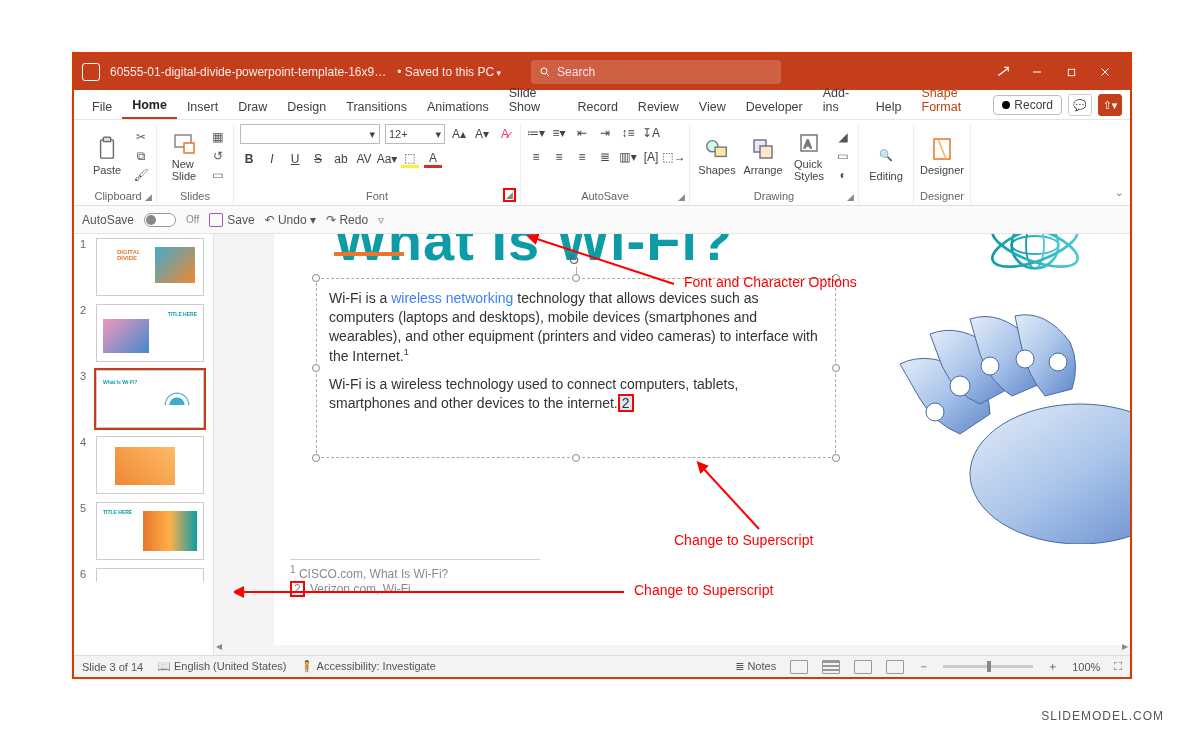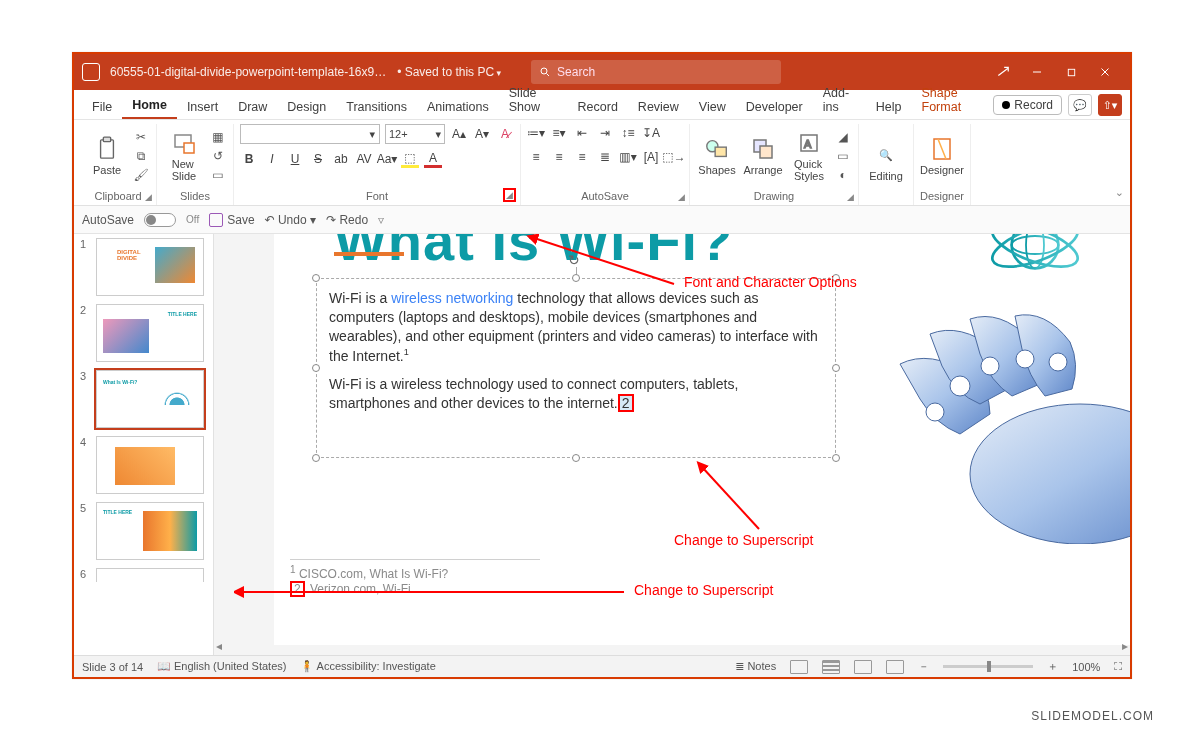--- a/index.html
+++ b/index.html
@@ -93,21 +93,21 @@
 .anno { position: absolute; color: red; font-size: 14px; font-weight: 500; pointer-events: none; }
 .arrow { position: absolute; pointer-events: none; }
 
 
 .statusbar { position: absolute; left: 0; right: 0; bottom: 0; height: 22px; background: #f3f3f3; border-top: 1px solid #ddd; display: flex; align-items: center; font-size: 11px; color: #555; padding: 0 8px; gap: 14px; }
 .statusbar .spacer { flex: 1; }
 .viewico { width: 18px; height: 14px; border: 1px solid #999; border-radius: 1px; display: inline-block; }
 .zoomslider { width: 90px; height: 3px; background: #ccc; position: relative; }
 .zoomslider::after { content: ""; position: absolute; left: 44px; top: -4px; width: 4px; height: 11px; background: #888; }
 
-.watermark { position: absolute; right: 46px; bottom: 20px; font-size: 12px; letter-spacing: 1px; color: #555; }
+.watermark { position: absolute; right: 36px; bottom: 20px; font-size: 12px; letter-spacing: 1px; color: #555; }
 </style>
 </head>
 <body>
 
 <div class="frame">
 
   <div class="titlebar">
     <div class="logo"></div>
     <span class="docname">60555-01-digital-divide-powerpoint-template-16x9…</span>
     <span class="saved">• Saved to this PC</span>

